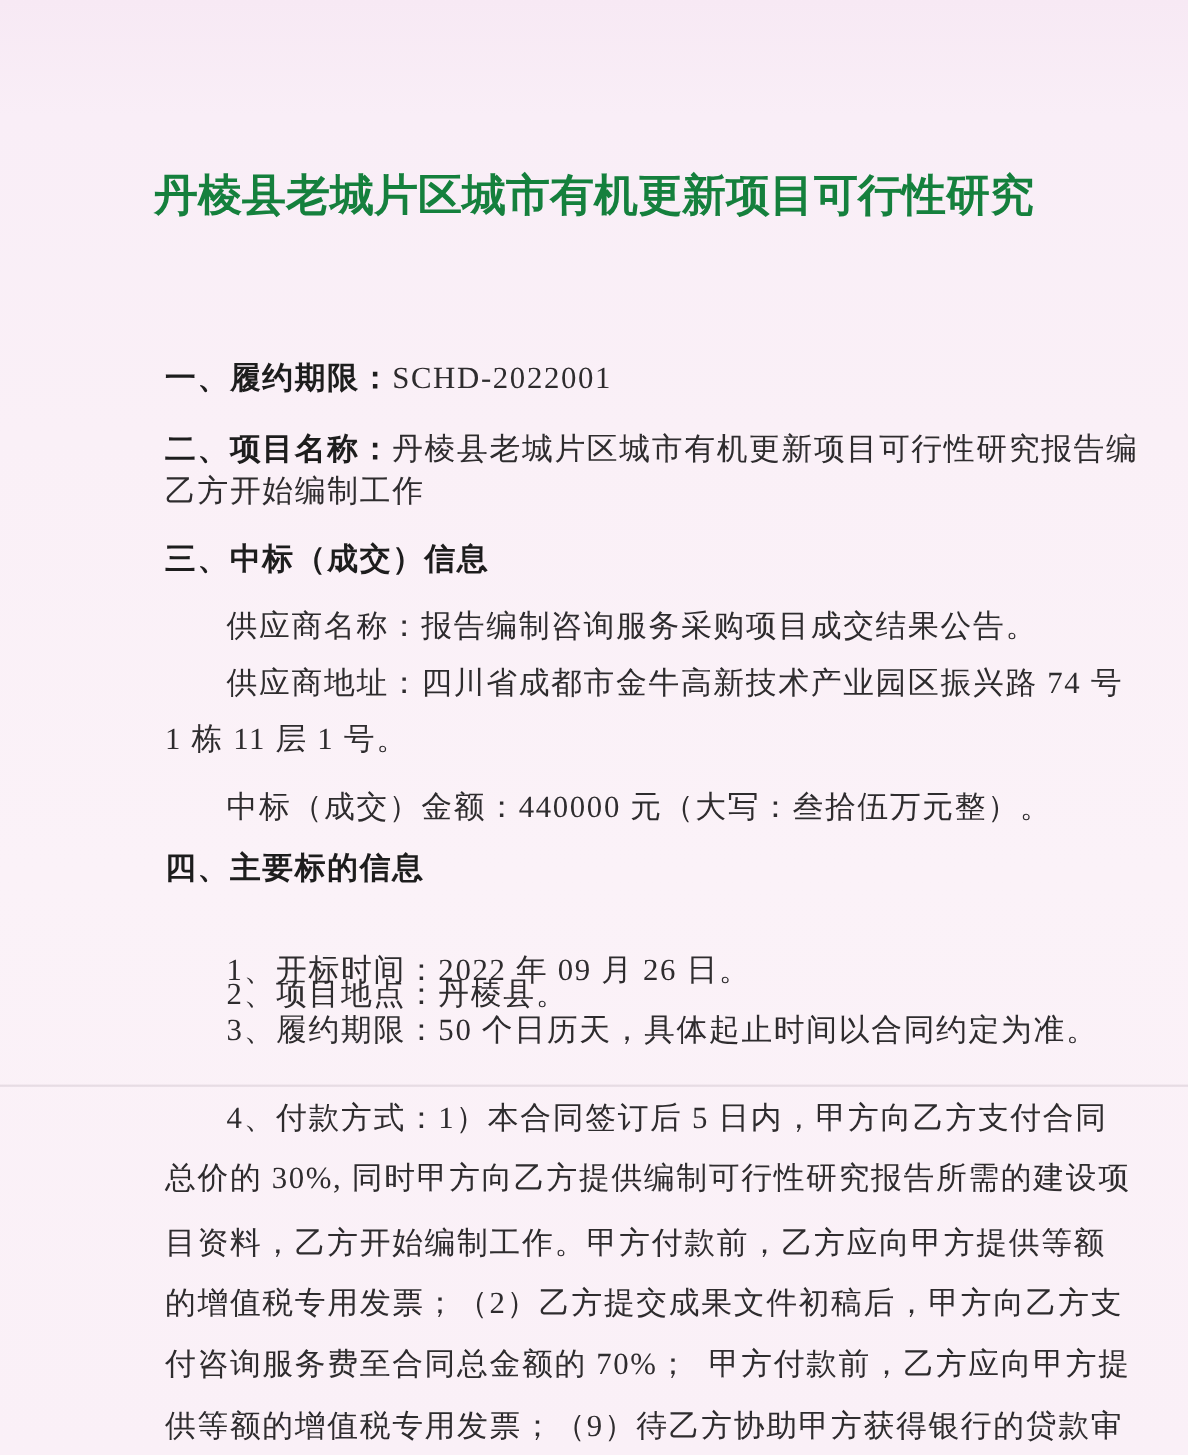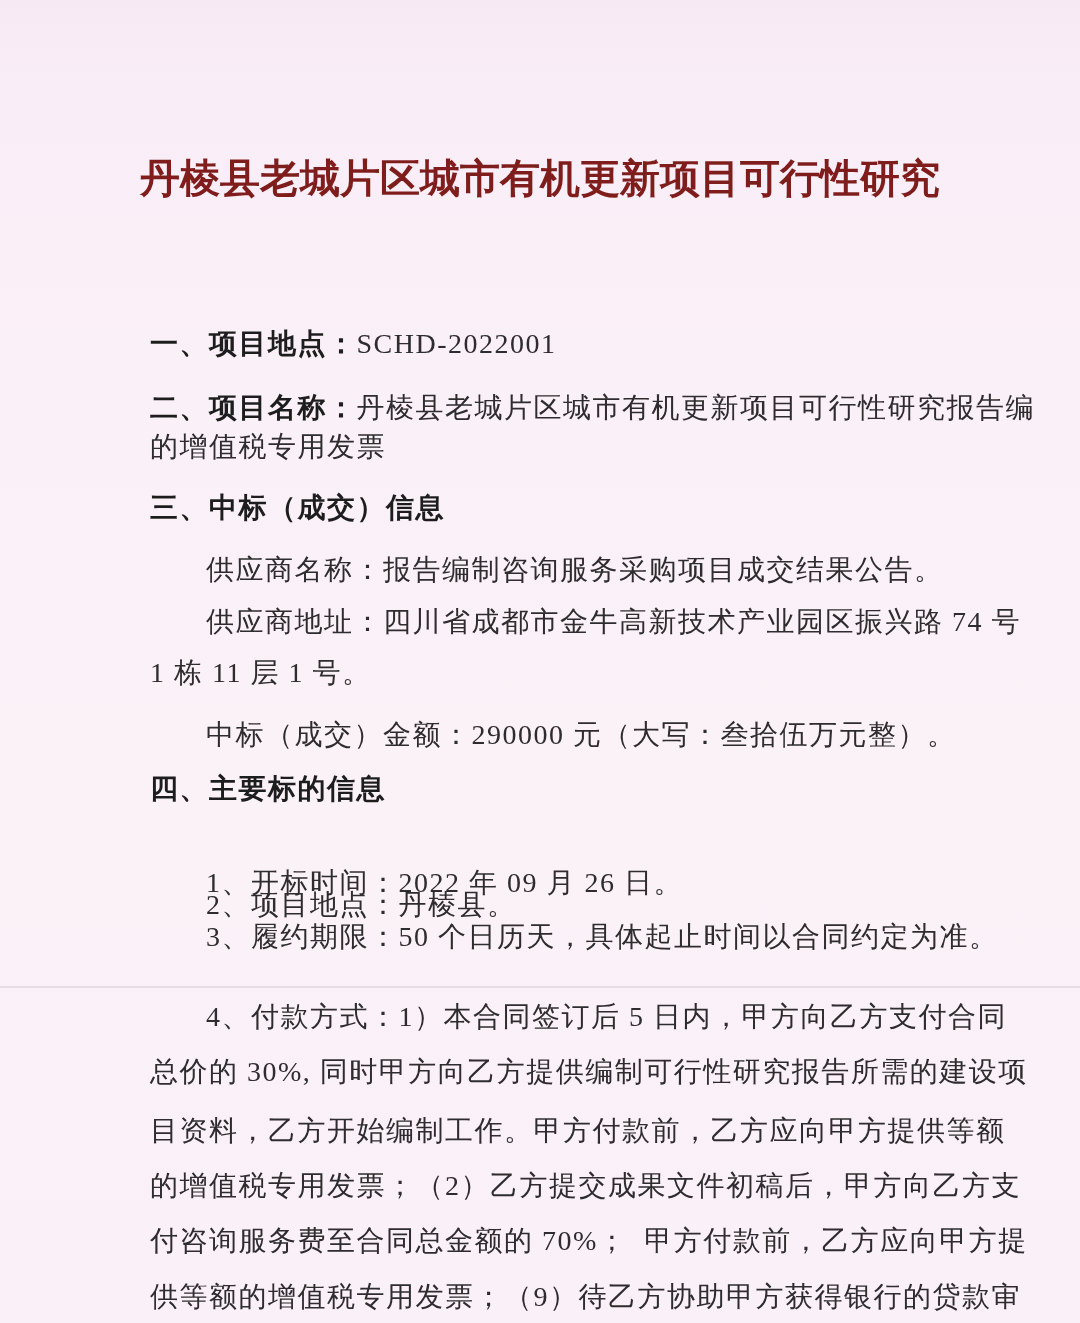--- a/index.html
+++ b/index.html
@@ -31,21 +31,21 @@
   .title {
     position: absolute;
     top: 148px;
     left: 0;
     width: 1080px;
     text-align: center;
     font-family: "Liberation Sans", "DejaVu Sans", sans-serif;
     font-weight: 700;
     font-size: 40px;
     line-height: 60px;
-    color: #7f1d1d;
+    color: #15803d;
     letter-spacing: 0px;
   }
   .line {
     position: absolute;
     left: 150px;
     width: 800px;
     font-size: 28px;
     line-height: 34px;
     letter-spacing: 1.5px;
     white-space: pre;
@@ -60,35 +60,35 @@
 </style>
 </head>
 <body>
 
 <div class="page">
 
   <div class="title">
     <div>丹棱县老城片区城市有机更新项目可行性研究</div>
   </div>
 
-  <div class="line" style="top:327px"><span class="hd">一、项目地点：</span><span>SCHD-2022001</span></div>
+  <div class="line" style="top:327px"><span class="hd">一、履约期限：</span><span>SCHD-2022001</span></div>
 
   <div class="line" style="top:391px"><span class="hd">二、项目名称：</span><span>丹棱县老城片区城市有机更新项目可行性研究报告编</span></div>
 
-  <div class="line" style="top:430px"><span>的增值税专用发票</span></div>
+  <div class="line" style="top:430px"><span>乙方开始编制工作</span></div>
 
   <div class="line" style="top:491px"><span class="hd">三、中标（成交）信息</span></div>
 
   <div class="line ind" style="top:553px"><span>供应商名称：报告编制咨询服务采购项目成交结果公告。</span></div>
 
   <div class="line ind" style="top:605px"><span>供应商地址：四川省成都市金牛高新技术产业园区振兴路 74 号</span></div>
 
   <div class="line" style="top:656px"><span>1 栋 11 层 1 号。</span></div>
 
-  <div class="line ind" style="top:718px"><span>中标（成交）金额：290000 元（大写：叁拾伍万元整）。</span></div>
+  <div class="line ind" style="top:718px"><span>中标（成交）金额：440000 元（大写：叁拾伍万元整）。</span></div>
 
   <div class="line" style="top:772px"><span class="hd">四、主要标的信息</span></div>
 
   <div class="line ind" style="top:866px"><span>1、开标时间：2022 年 09 月 26 日。</span></div>
 
   <div class="line ind" style="top:888px"><span>2、项目地点：丹棱县。</span></div>
 
   <div class="line ind" style="top:920px"><span>3、履约期限：50 个日历天，具体起止时间以合同约定为准。</span></div>
 
   <div class="line ind" style="top:1000px"><span>4、付款方式：1）本合同签订后 5 日内，甲方向乙方支付合同</span></div>

